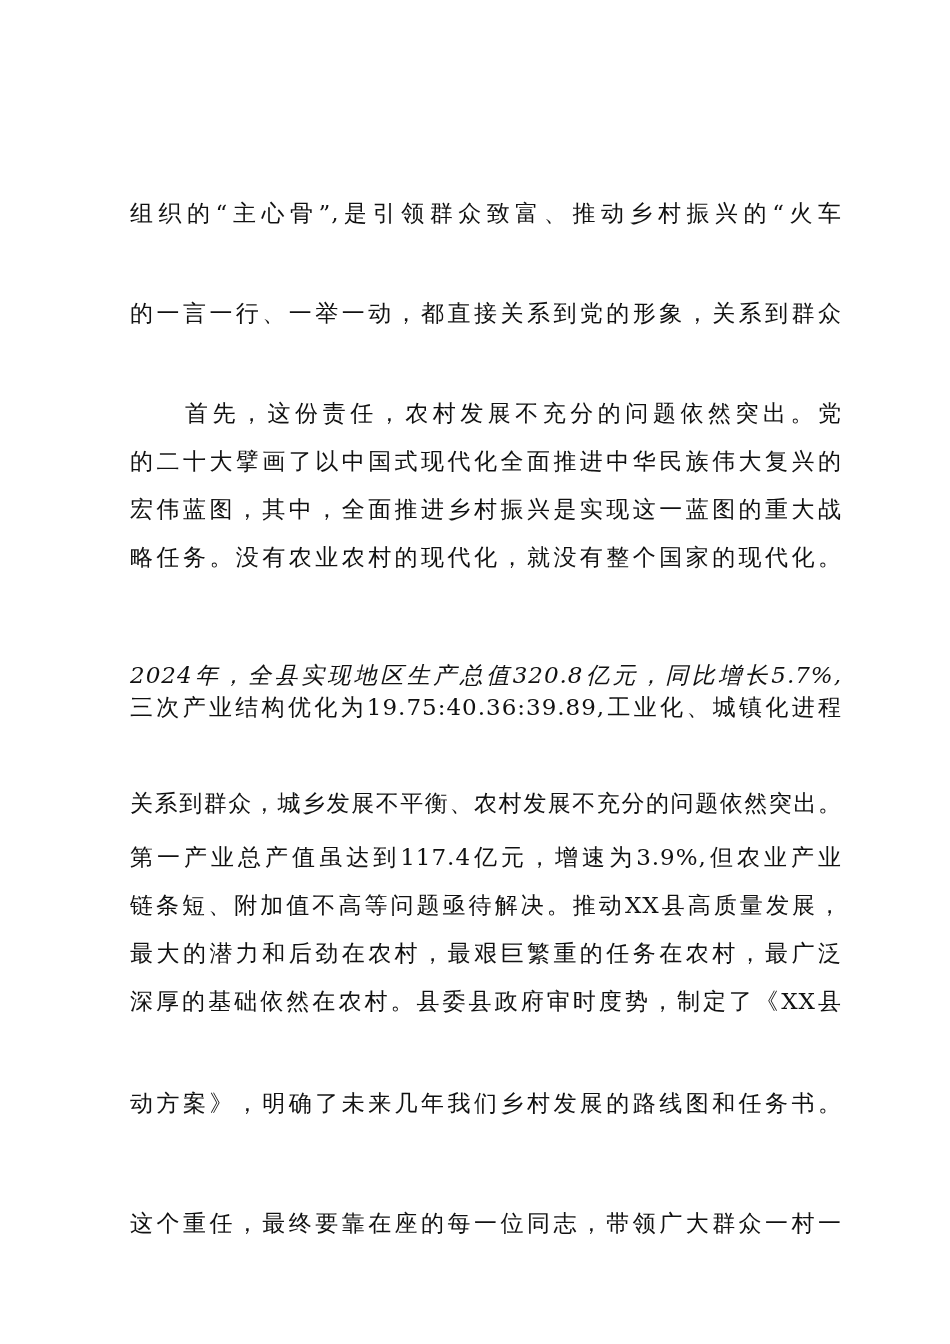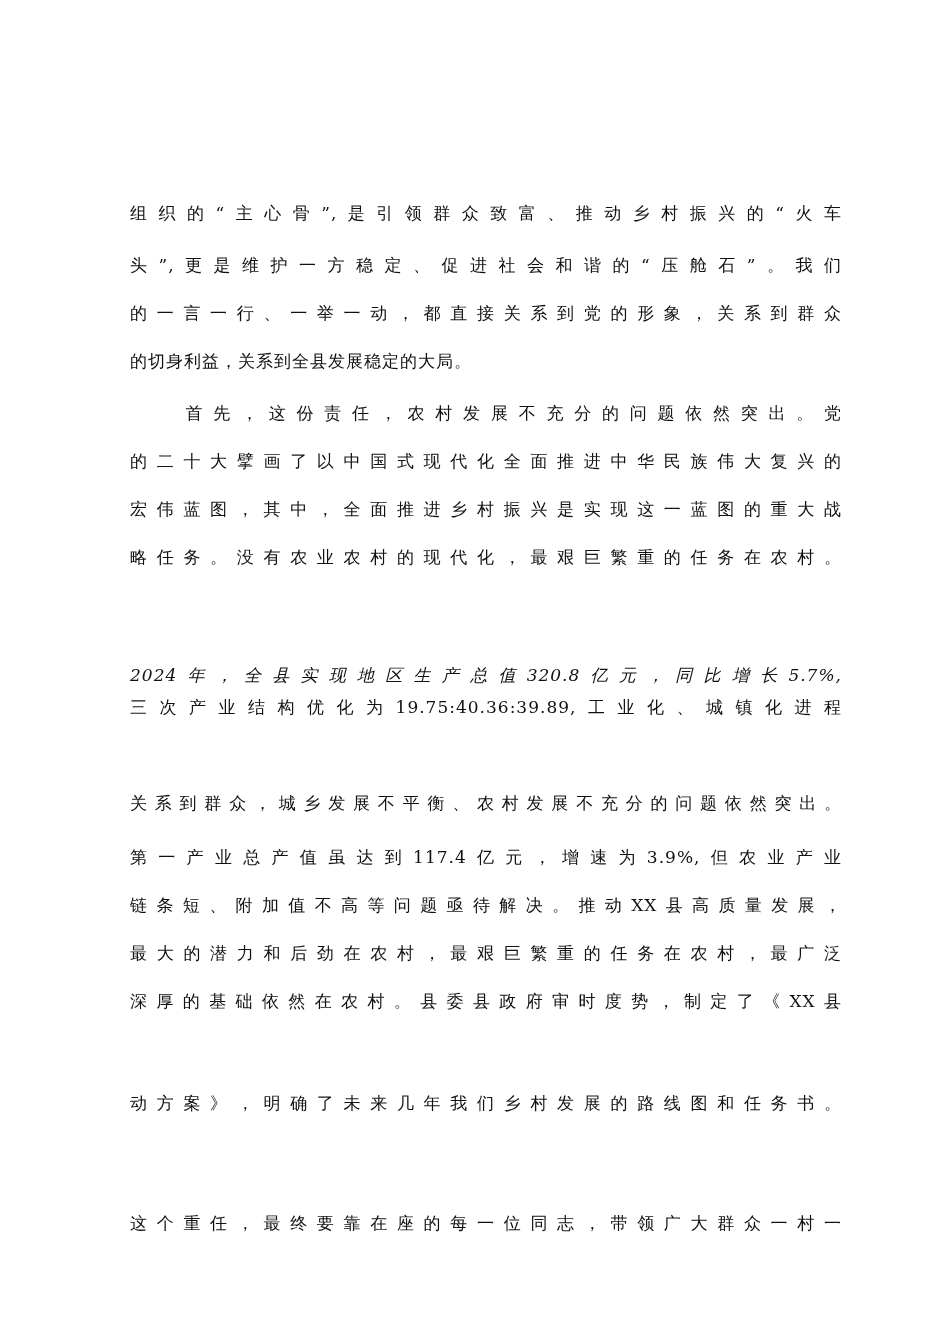--- a/index.html
+++ b/index.html
@@ -6,42 +6,40 @@
     body { width: 950px; height: 1344px; position: relative; overflow: hidden; }
     .page {
       position: absolute; left: 0; top: 0; width: 950px; height: 1344px; background: #ffffff;
     }
     .line {
       position: absolute;
       left: 130px;
       width: 712px;
       height: 30px;
       font-family: "DejaVu Serif", "Liberation Serif", serif;
-      font-size: 17px;
+      font-size: 23px;
       line-height: 30px;
       color: #111111;
       white-space: nowrap;
       text-align: justify;
       text-align-last: justify;
       letter-spacing: 1px;
     }
     .line.last { text-align-last: left; }
   </style>
 </head>
 <body>
 
 <div class="page">
   <div class="line" style="top:198px;">组织的“主心骨”,是引领群众致富、推动乡村振兴的“火车</div>
-  <div class="line" style="top:250px;">头”,更是维护一方稳定、促进社会和谐的“压舱石”。我们</div>
   <div class="line" style="top:298px;">的一言一行、一举一动，都直接关系到党的形象，关系到群众</div>
-  <div class="line last" style="top:346px;">的切身利益，关系到全县发展稳定的大局。</div>
   <div class="line" style="top:398px;">　　首先，这份责任，农村发展不充分的问题依然突出。党</div>
   <div class="line" style="top:446px;">的二十大擘画了以中国式现代化全面推进中华民族伟大复兴的</div>
   <div class="line" style="top:494px;">宏伟蓝图，其中，全面推进乡村振兴是实现这一蓝图的重大战</div>
-  <div class="line" style="top:542px;">略任务。没有农业农村的现代化，最艰巨繁重的任务在农村。</div>
+  <div class="line" style="top:542px;">略任务。没有农业农村的现代化，就没有整个国家的现代化。</div>
   <div class="line" style="top:660px;font-style:italic;">2024年，全县实现地区生产总值320.8亿元，同比增长5.7%,</div>
   <div class="line" style="top:692px;">三次产业结构优化为19.75:40.36:39.89,工业化、城镇化进程</div>
   <div class="line" style="top:788px;">关系到群众，城乡发展不平衡、农村发展不充分的问题依然突出。</div>
   <div class="line" style="top:842px;">第一产业总产值虽达到117.4亿元，增速为3.9%,但农业产业</div>
   <div class="line" style="top:890px;">链条短、附加值不高等问题亟待解决。推动XX县高质量发展，</div>
   <div class="line" style="top:938px;">最大的潜力和后劲在农村，最艰巨繁重的任务在农村，最广泛</div>
   <div class="line" style="top:986px;">深厚的基础依然在农村。县委县政府审时度势，制定了《XX县</div>
   <div class="line" style="top:1088px;">动方案》，明确了未来几年我们乡村发展的路线图和任务书。</div>
   <div class="line" style="top:1184px;margin-top:24px;">这个重任，最终要靠在座的每一位同志，带领广大群众一村一</div>
 </div>

